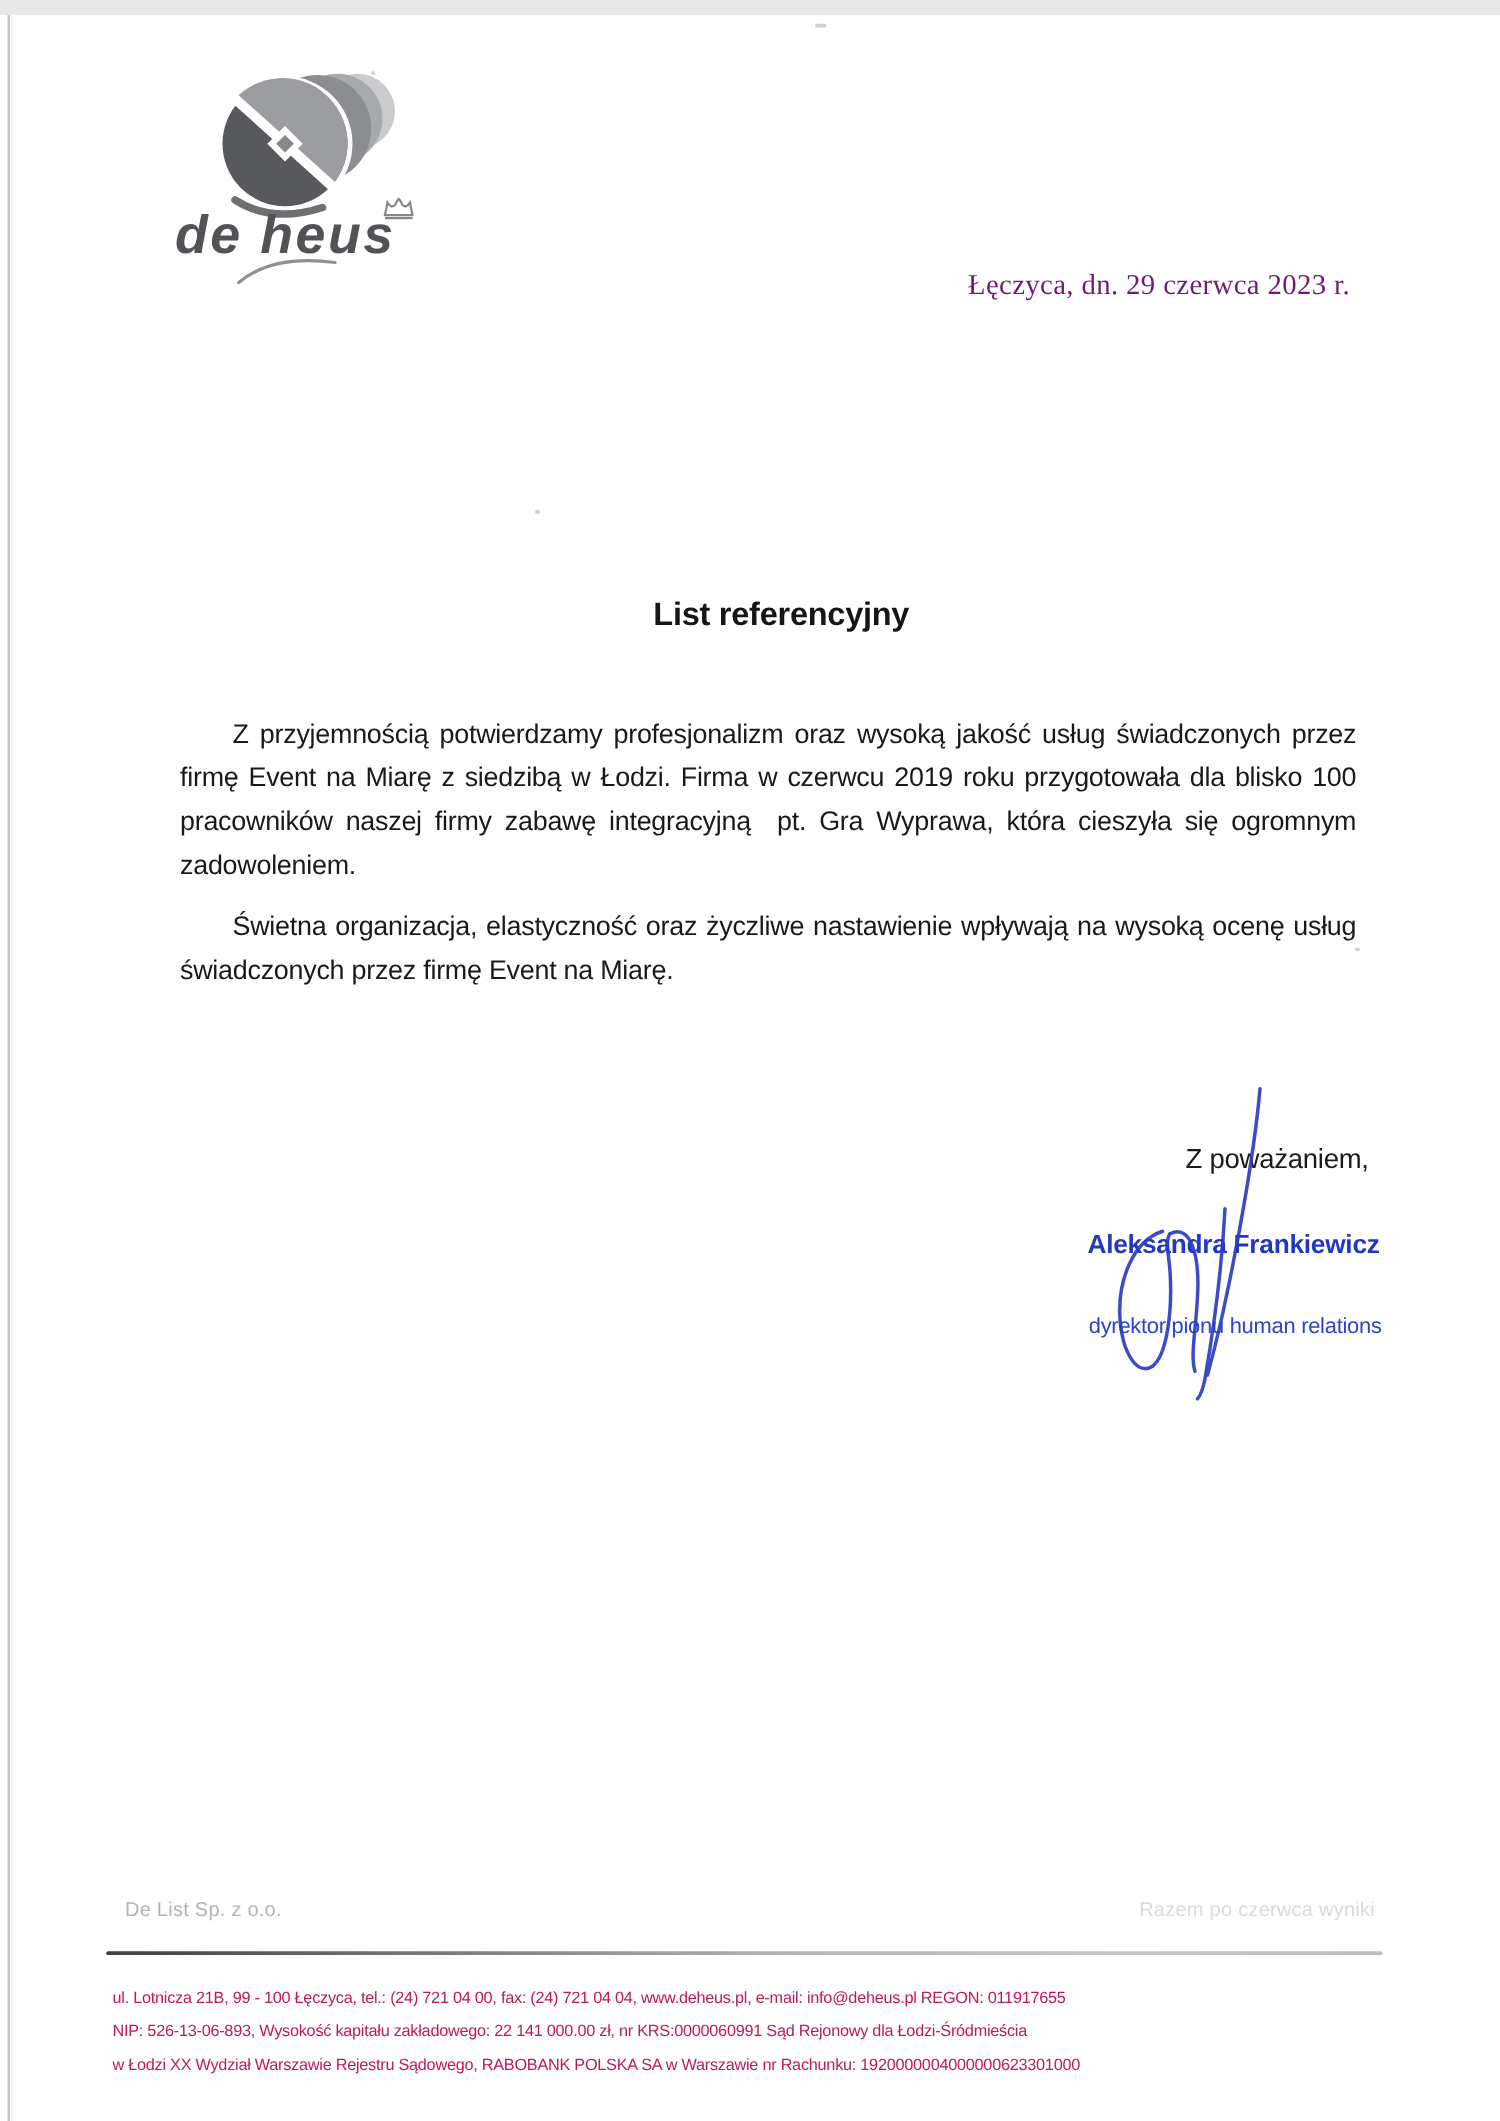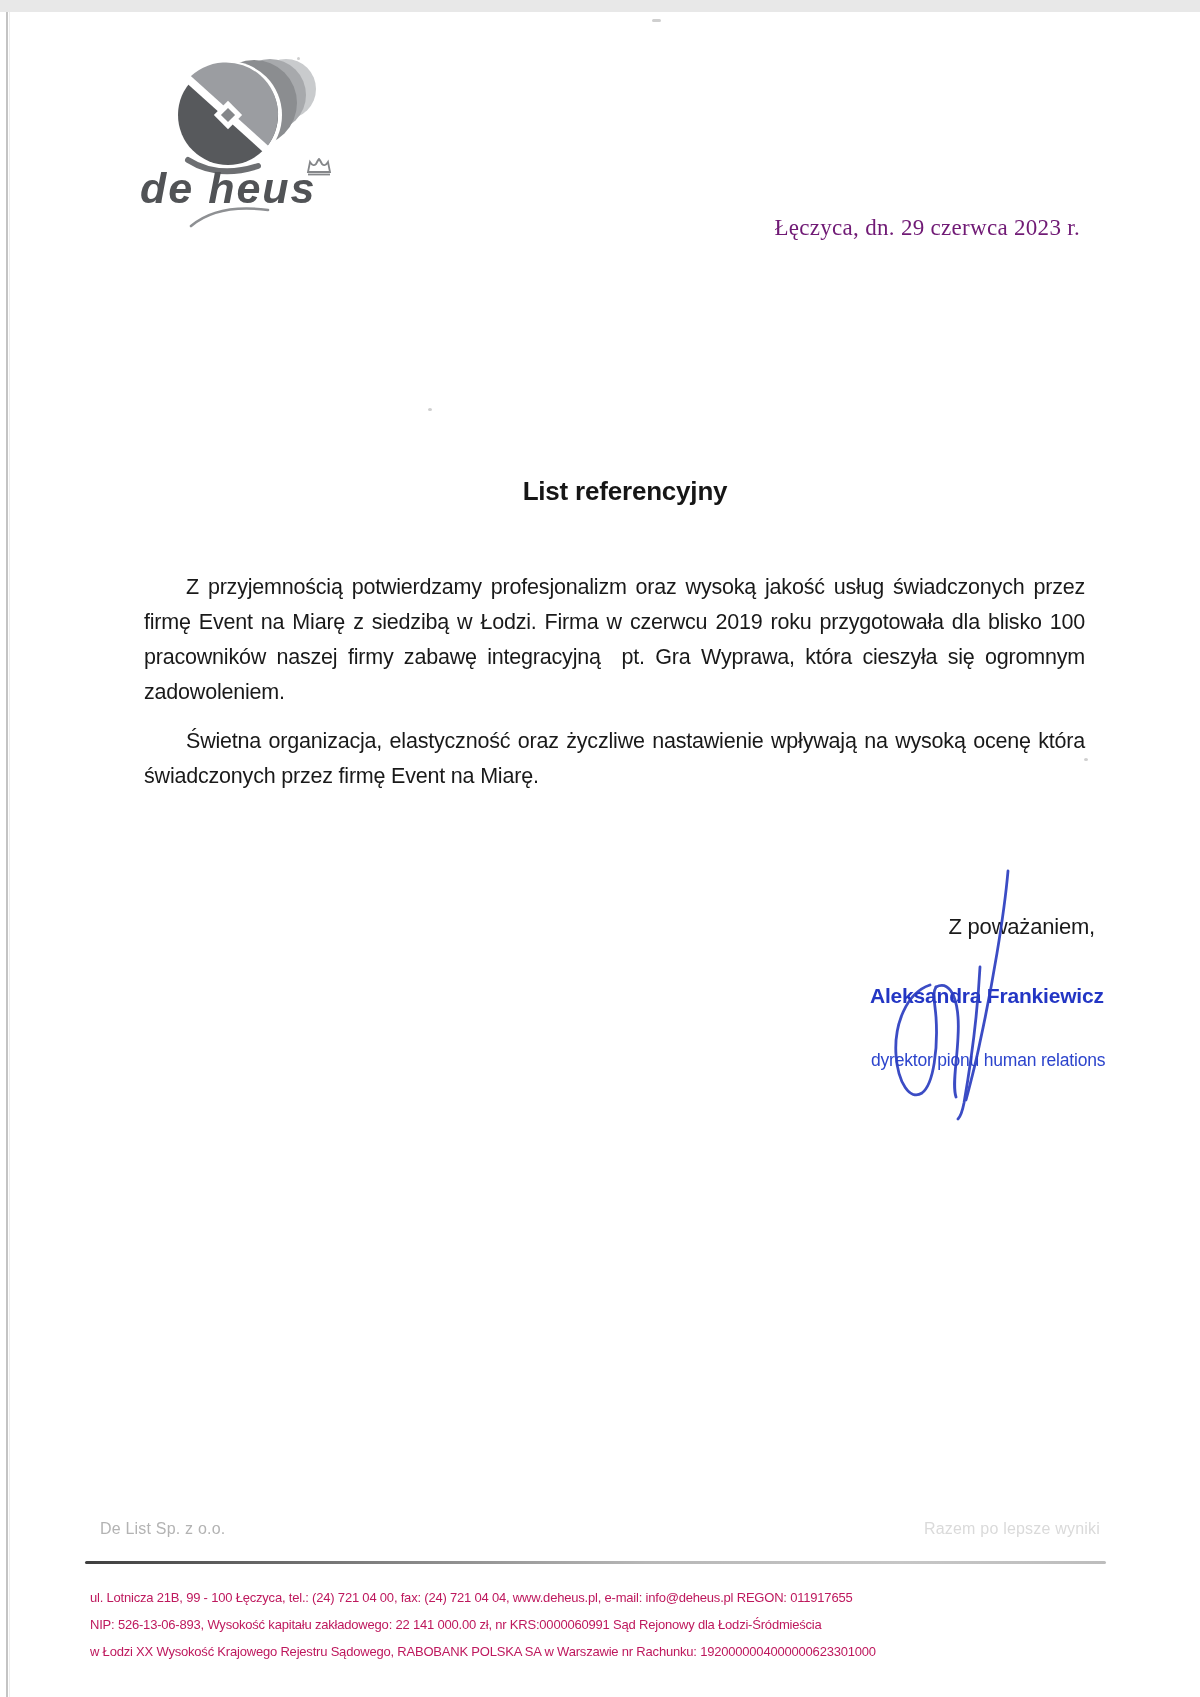--- a/index.html
+++ b/index.html
@@ -134,43 +134,43 @@
       <path d="M 3 22 C 22 6 50 2 80 6" fill="none" stroke="#8e9093" stroke-width="2.6" stroke-linecap="round"></path>
     </svg>
   </div>
 
   <div class="date-line">Łęczyca, dn. 29 czerwca 2023 r.</div>
 
   <div class="doc-title">List referencyjny</div>
 
   <div class="body-text">
     <p>Z przyjemnością potwierdzamy profesjonalizm oraz wysoką jakość usług świadczonych przez firmę Event na Miarę z siedzibą w Łodzi. Firma w czerwcu 2019 roku przygotowała dla blisko 100 pracowników naszej firmy zabawę integracyjną  pt. Gra Wyprawa, która cieszyła się ogromnym zadowoleniem.</p>
-    <p>Świetna organizacja, elastyczność oraz życzliwe nastawienie wpływają na wysoką ocenę która świadczonych przez firmę Event na Miarę.</p>
+    <p>Świetna organizacja, elastyczność oraz życzliwe nastawienie wpływają na wysoką ocenę usług świadczonych przez firmę Event na Miarę.</p>
   </div>
 
   <div class="valediction">Z poważaniem,</div>
   <div class="signer-name">Aleksandra Frankiewicz</div>
   <div class="signer-title">dyrektor pionu human relations</div>
 
   <svg class="signature-svg" width="230" height="265" viewBox="0 0 230 265">
     <g fill="none" stroke="#2b3dc0" stroke-width="2.8" stroke-linecap="round" opacity="0.92">
 
       <path d="M 168 14 C 164 60 152 130 140 185 C 136 205 130 228 126 243"></path>
 
       <path d="M 90 128 C 66 136 54 168 56 198 C 58 226 70 244 82 236 C 94 227 98 190 96 160 C 95 146 92 136 96 130"></path>
 
       <path d="M 96 130 C 112 122 120 146 118 180 C 117 205 112 228 116 240"></path>
 
       <path d="M 140 110 C 138 148 132 200 124 246 C 122 256 120 260 118 262"></path>
     </g>
   </svg>
 
   <div class="prefooter-company">De List Sp. z o.o.</div>
-  <div class="prefooter-slogan">Razem po lepsze wyniki</div>
+  <div class="prefooter-slogan">Razem po czerwca wyniki</div>
 
   <div class="footer-rule"></div>
   <div class="footer-address">
     <div>ul. Lotnicza 21B, 99 - 100 Łęczyca, tel.: (24) 721 04 00, fax: (24) 721 04 04, www.deheus.pl, e-mail: info@deheus.pl REGON: 011917655</div>
     <div>NIP: 526-13-06-893, Wysokość kapitału zakładowego: 22 141 000.00 zł, nr KRS:0000060991 Sąd Rejonowy dla Łodzi-Śródmieścia</div>
-    <div>w Łodzi XX Wysokość Krajowego Rejestru Sądowego, RABOBANK POLSKA SA w Warszawie nr Rachunku: 1920000004000000623301000</div>
+    <div>w Łodzi XX Wydział Warszawie Rejestru Sądowego, RABOBANK POLSKA SA w Warszawie nr Rachunku: 1920000004000000623301000</div>
   </div>
 
 </div>
 
 </body></html>

